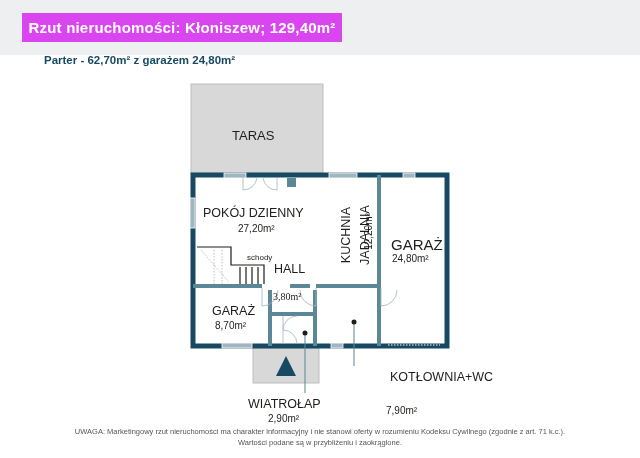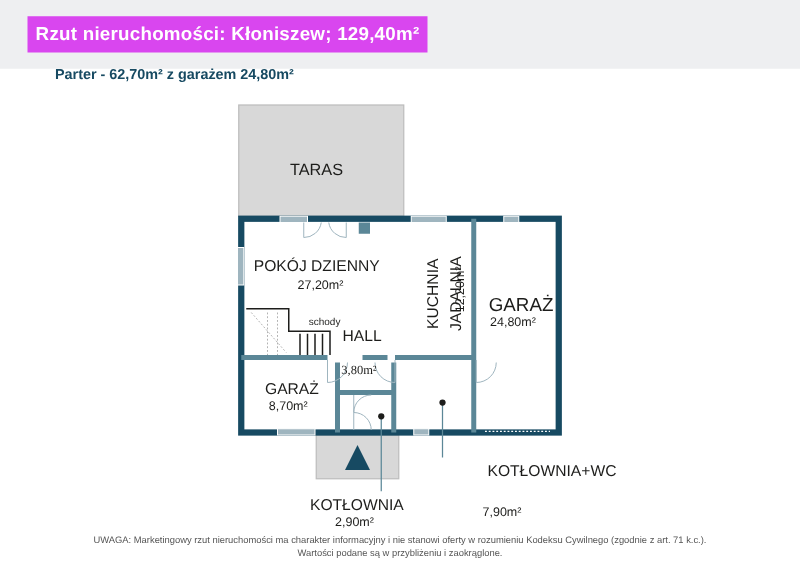--- a/index.html
+++ b/index.html
@@ -102,20 +102,20 @@
 <div class="area" style="left:392px;top:253px;">24,80m²</div>
 
 <div class="lbl" style="left:247px;top:253px;font-size:8px;">schody</div>
 
 <div class="lbl" style="left:274px;top:262px;font-size:12.5px;">HALL</div>
 <div class="area" style="left:273px;top:291px;font-family:Liberation Serif, serif;">3,80m²</div>
 
 <div class="lbl" style="left:212px;top:304px;font-size:12.5px;">GARAŻ</div>
 <div class="area" style="left:215px;top:320px;">8,70m²</div>
 
-<div class="lbl" style="left:248px;top:397px;font-size:12.5px;">KOTŁOWNIA</div>
+<div class="lbl" style="left:248px;top:397px;font-size:12.5px;">WIATROŁAP</div>
 <div class="area" style="left:268px;top:413px;">2,90m²</div>
 
 <div class="lbl" style="left:346px;top:370px;font-size:12.5px;margin-left:44px;">KOTŁOWNIA+WC</div>
 <div class="area" style="left:386px;top:405px;">7,90m²</div>
 
 <div class="note" style="top:427px;">UWAGA: Marketingowy rzut nieruchomości ma charakter informacyjny i nie stanowi oferty w rozumieniu Kodeksu Cywilnego (zgodnie z art. 71 k.c.).</div>
 <div class="note" style="top:438px;">Wartości podane są w przybliżeniu i zaokrąglone.</div>
 
 </body></html>

